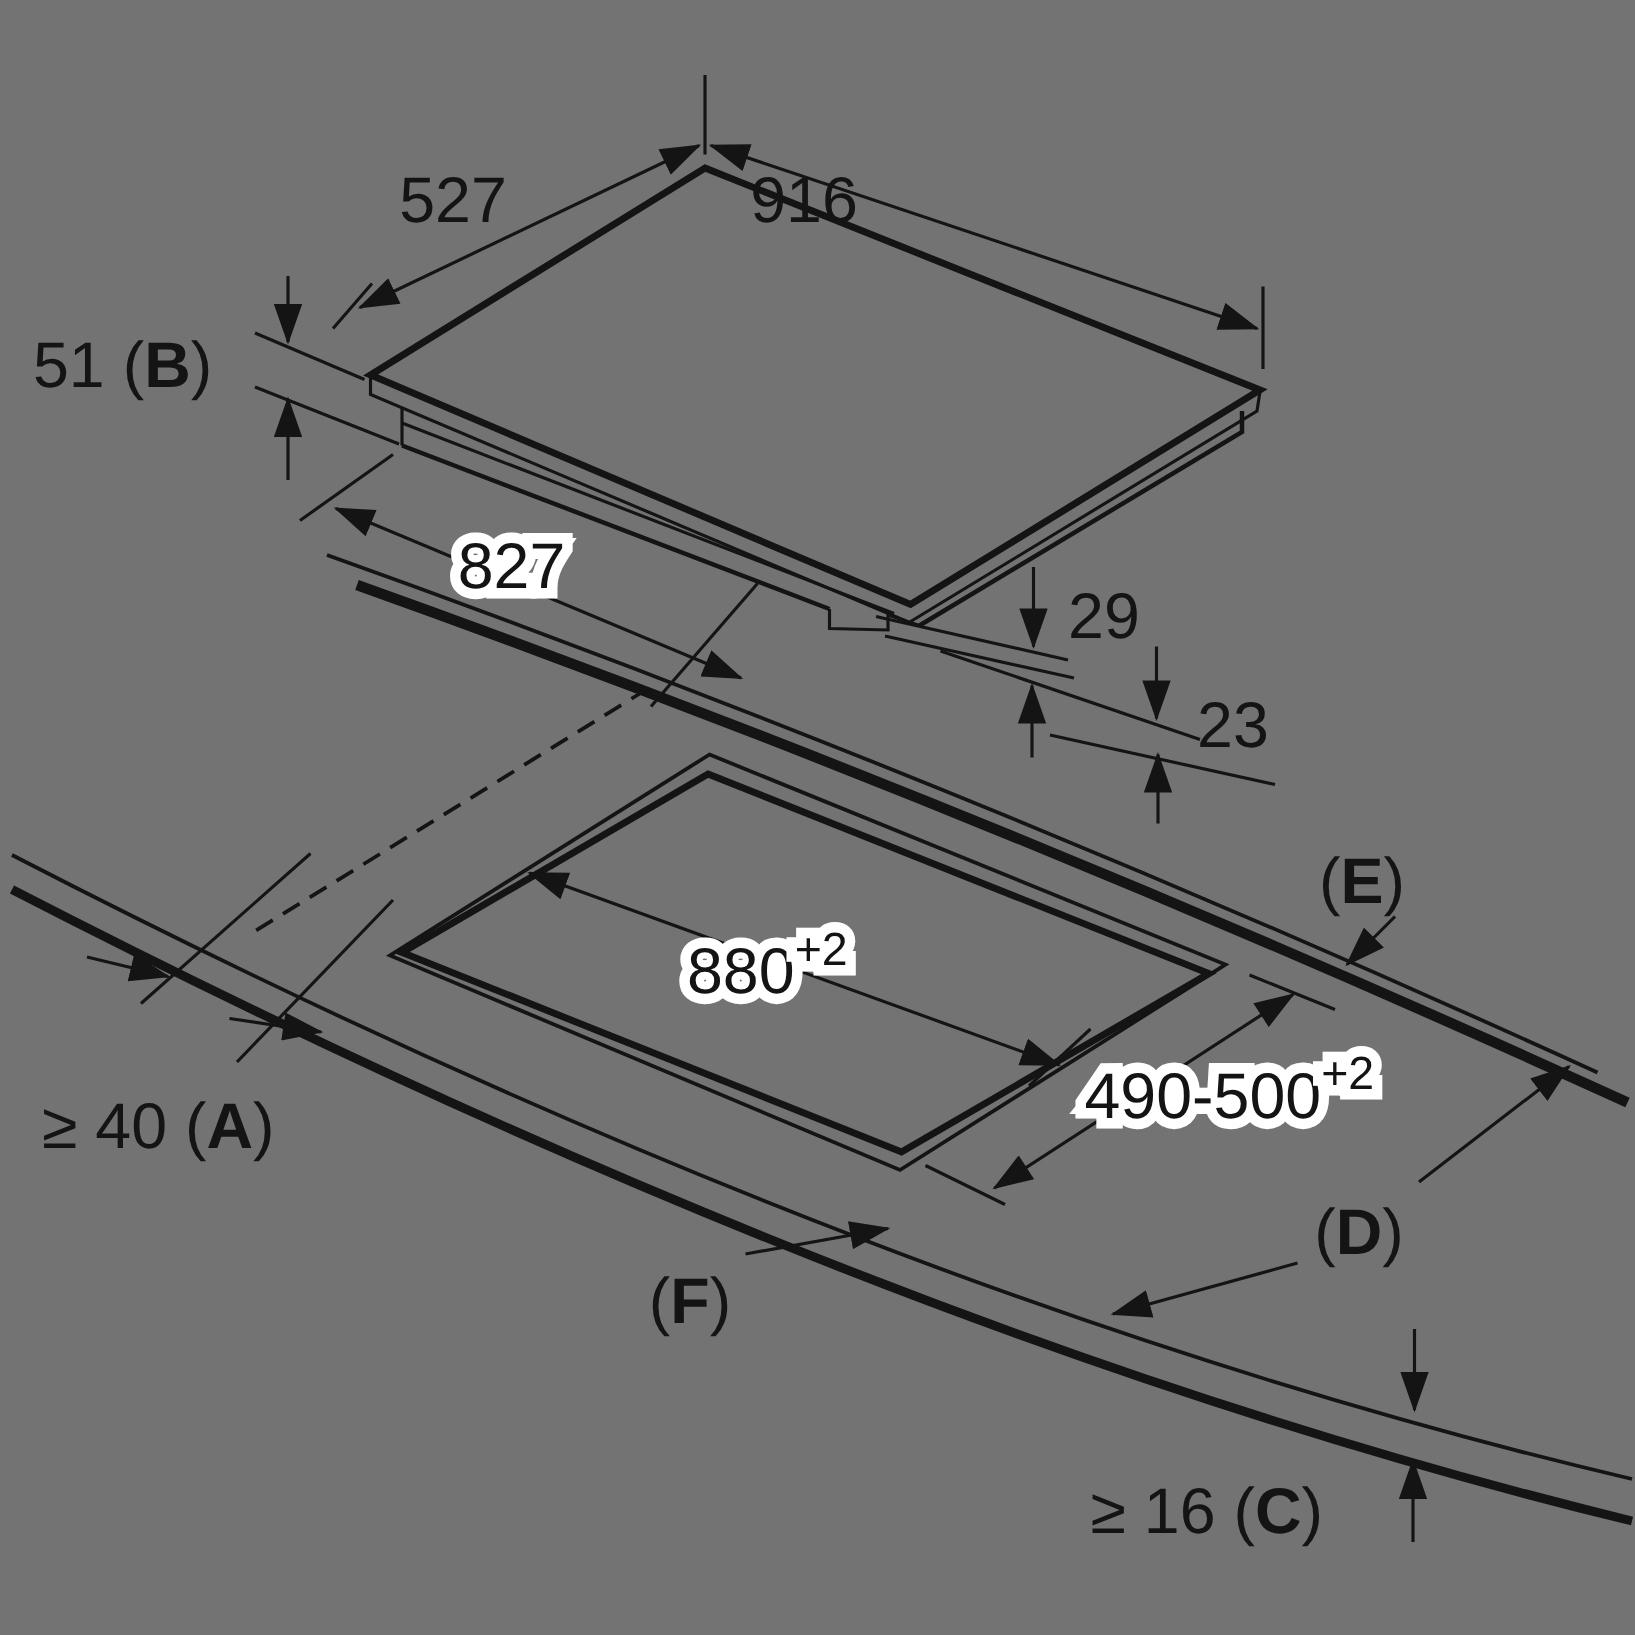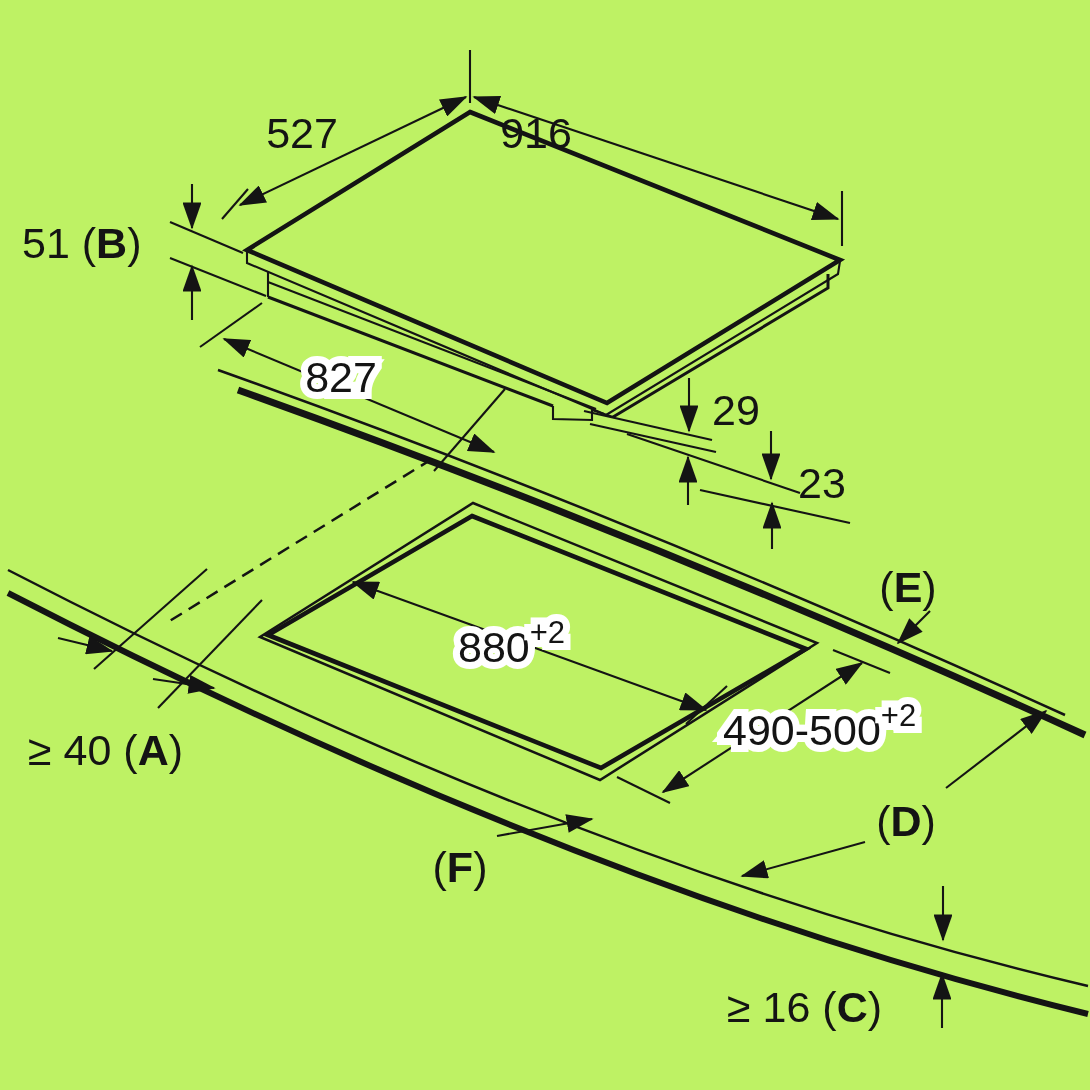--- a/index.html
+++ b/index.html
@@ -1,16 +1,16 @@
 <!DOCTYPE html>
 <html><head>
 <meta charset="utf-8">
 <style>
   html,body{margin:0;padding:0;background:#fff;}
-  .stage{width:1090px;height:1090px;background:#bef264;position:relative;overflow:hidden;
+  .stage{width:1090px;height:1090px;background:#737373;position:relative;overflow:hidden;
          font-family:"Liberation Sans",sans-serif;}
   svg{display:block}
   .ln{fill:none;stroke:#141414;stroke-linejoin:miter;stroke-linecap:butt;}
   .w2{stroke-width:2.1}
   .w25{stroke-width:2.5}
   .w3{stroke-width:3}
   .w45{stroke-width:4.6}
   .w6{stroke-width:6}
   .w7{stroke-width:7}
   .dash{stroke-dasharray:13 8}

